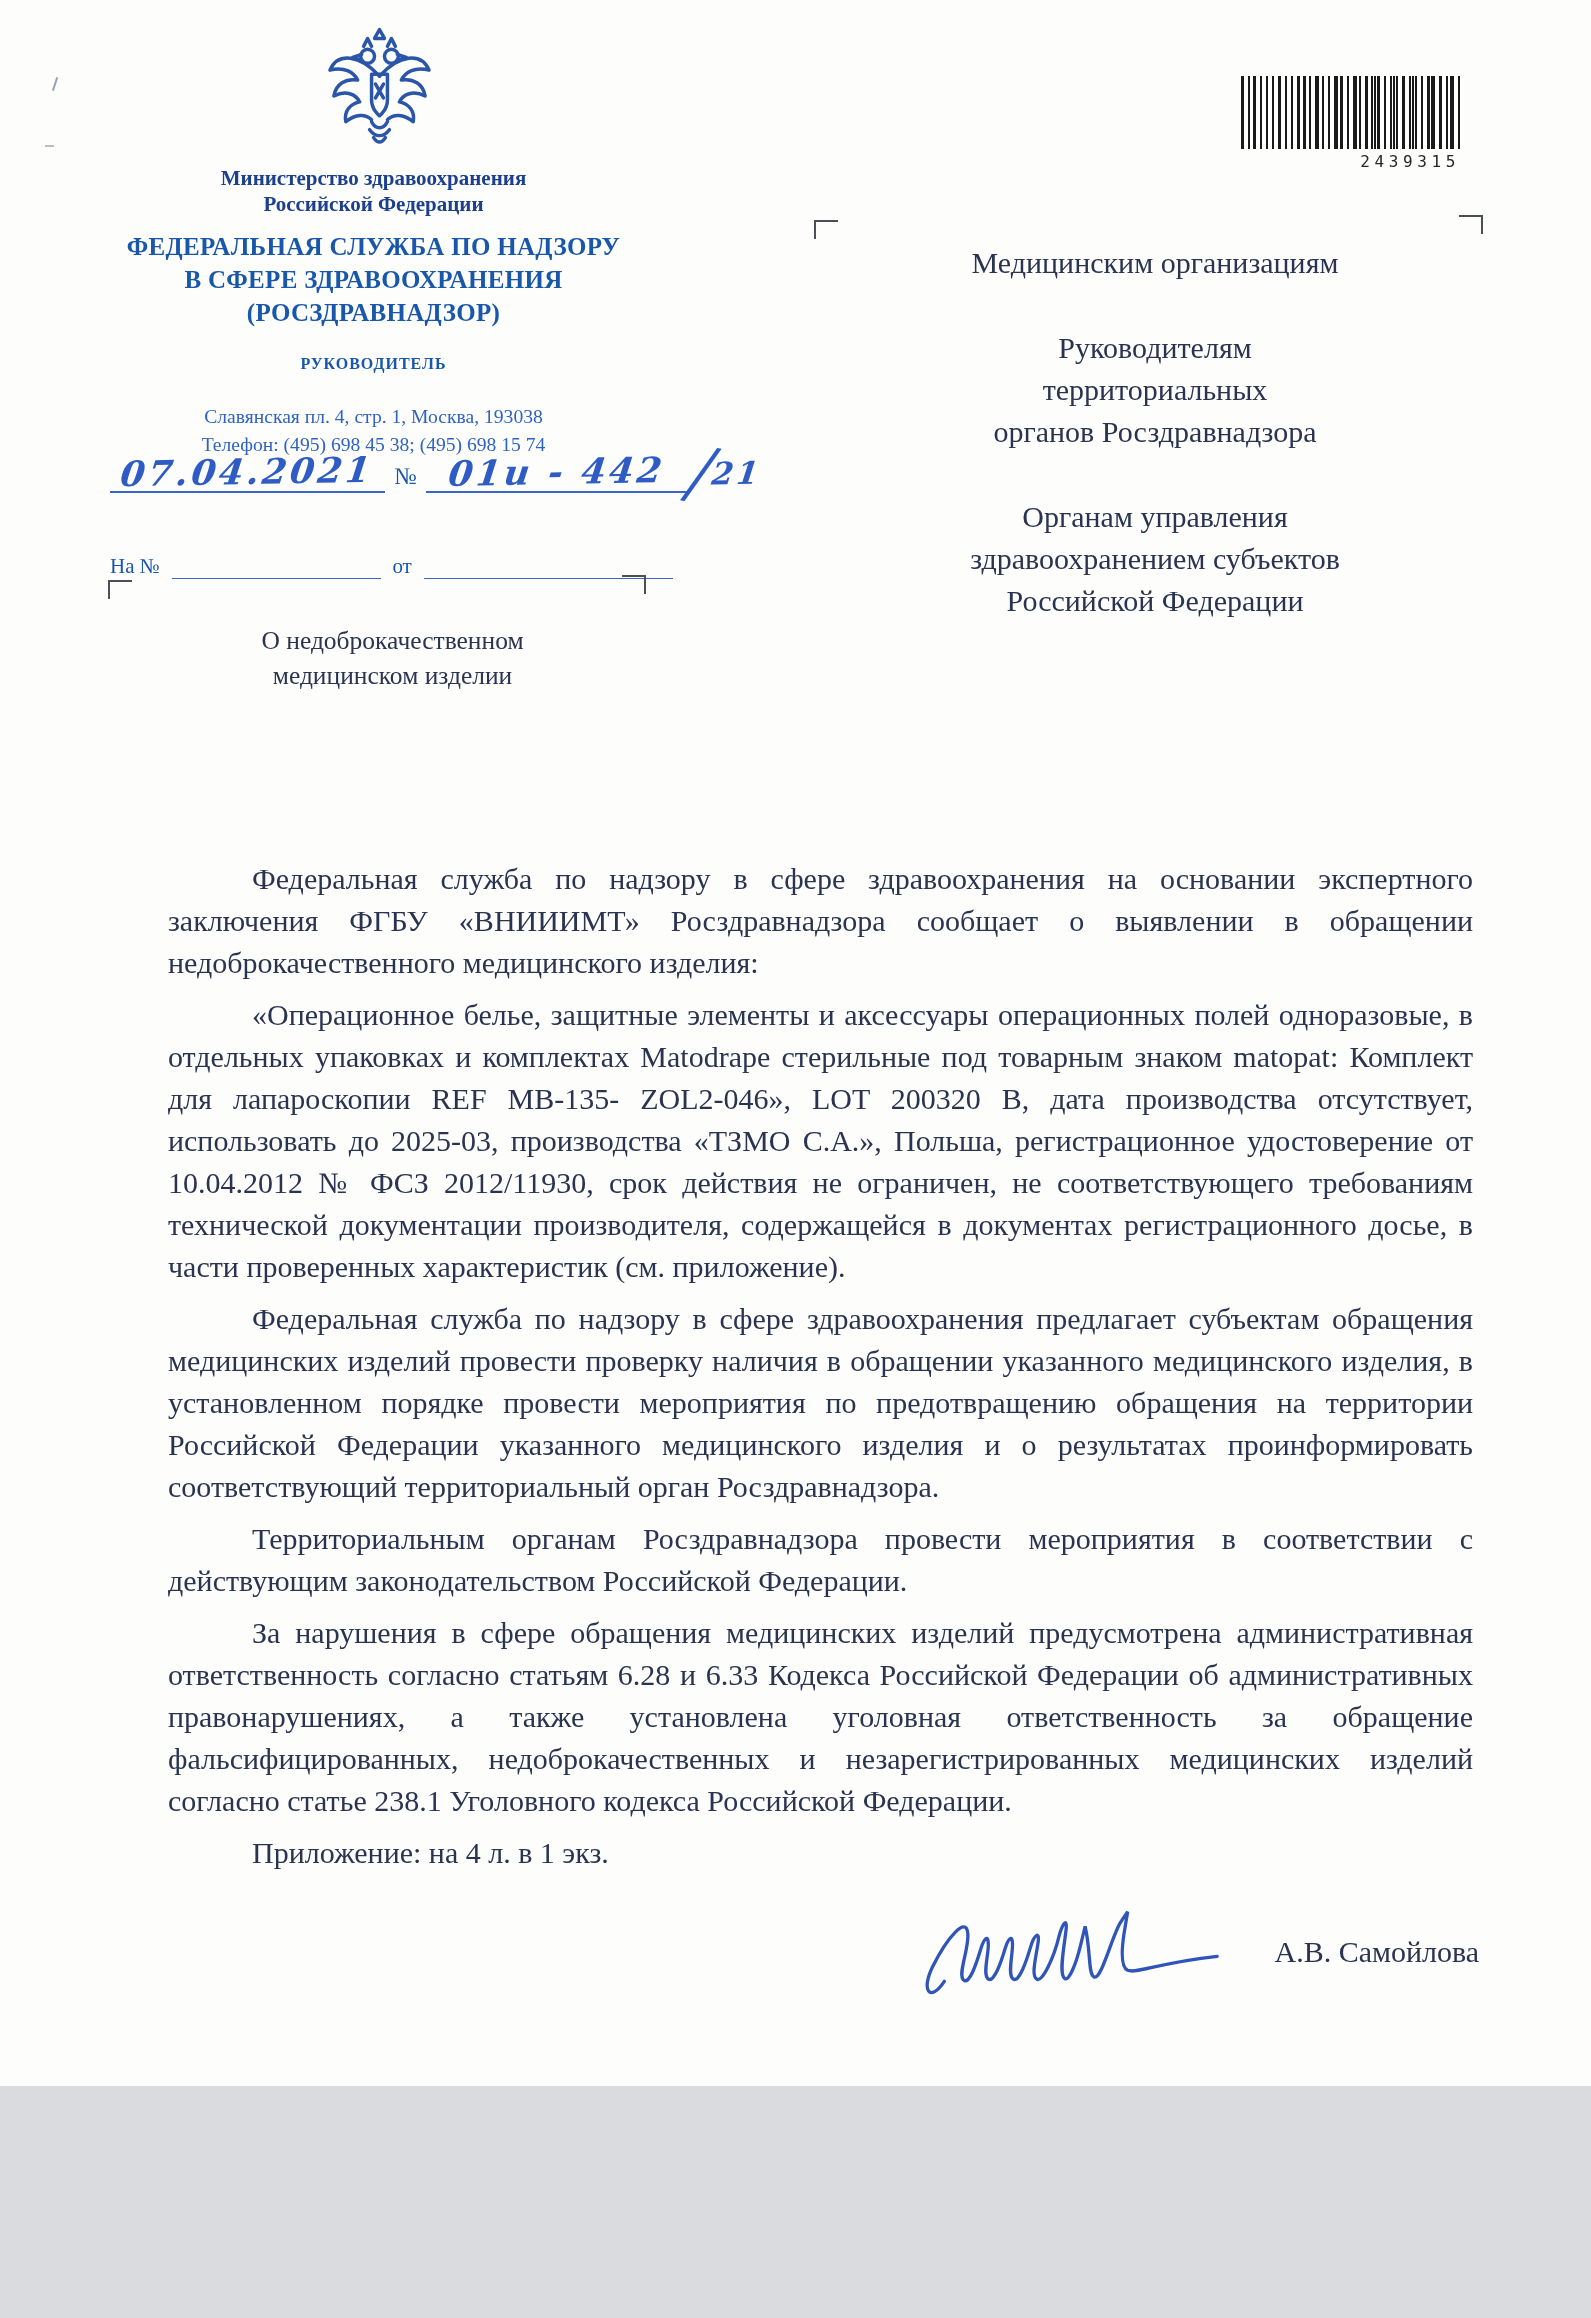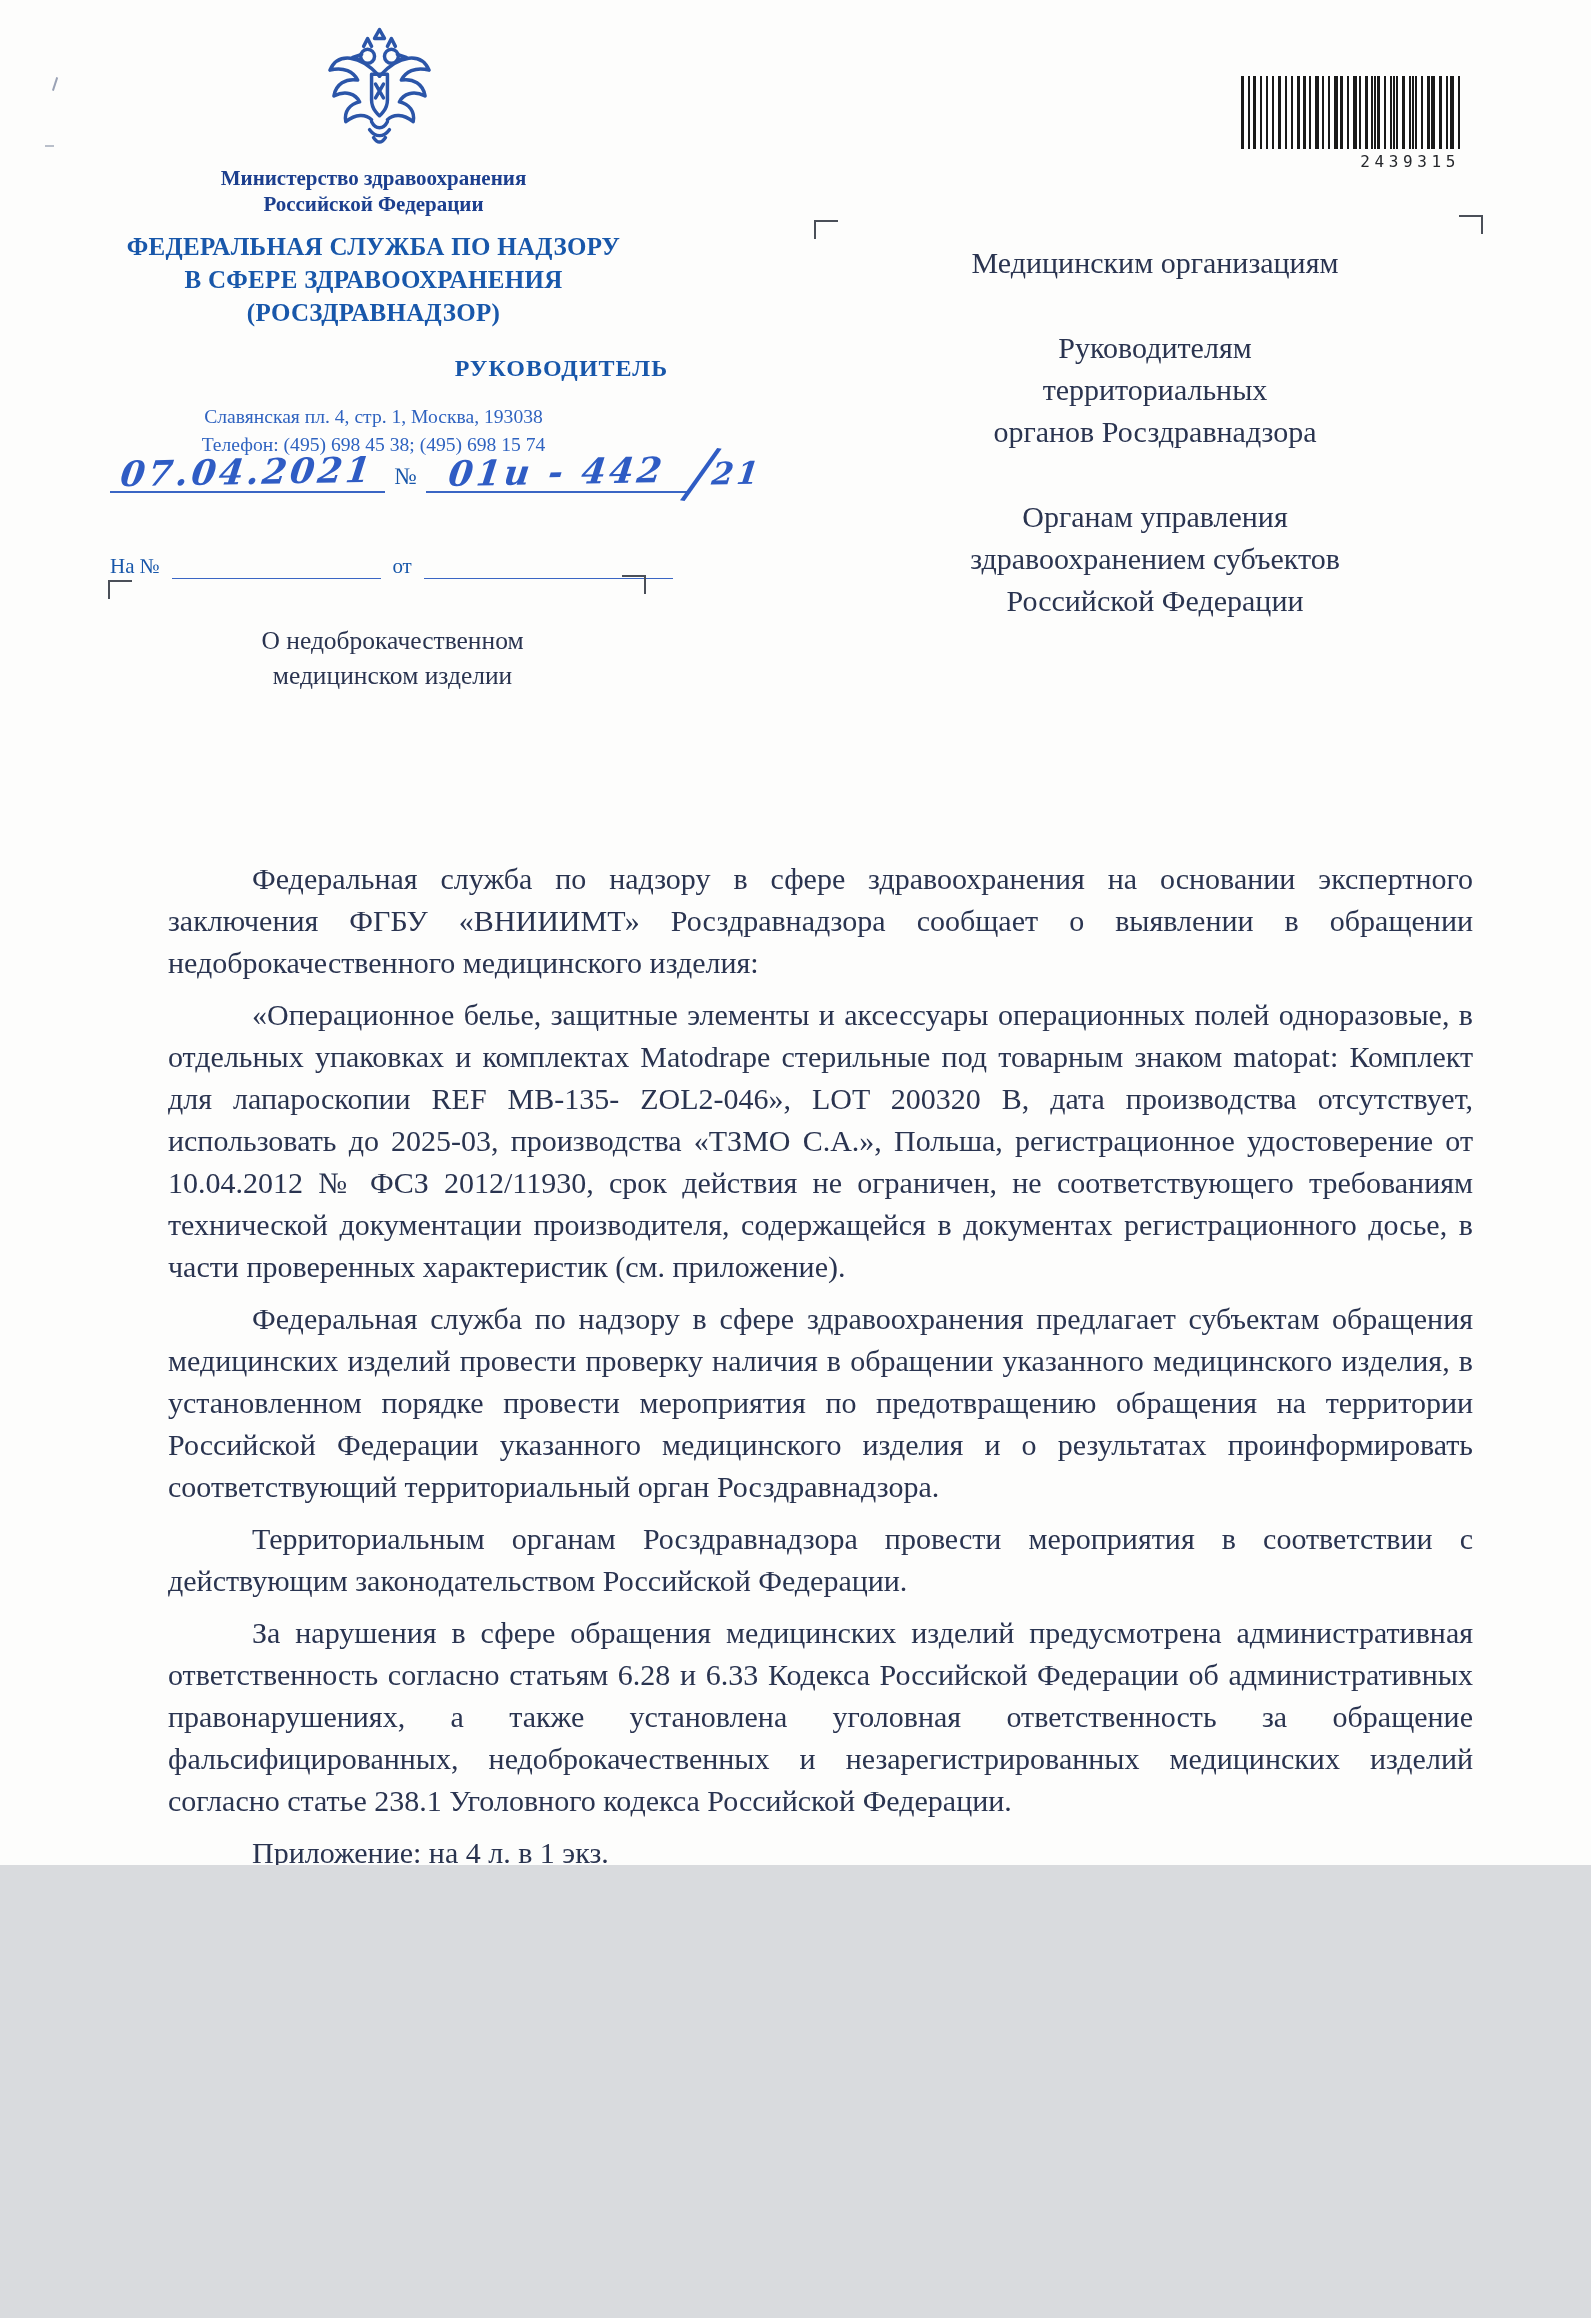--- a/index.html
+++ b/index.html
@@ -1,40 +1,40 @@
 <!DOCTYPE html>
 <html style="font-size:10.5px"><head>
 <meta charset="utf-8">
 <style>
   html,body{margin:0;padding:0;background:#d9dbde;}
   .page{
     position:relative;
-    width:1592px;height:1865px;
+    width:1592px;height:2086px;
     margin:0 auto;
     background:#fdfdfc;
     font-family:"Liberation Serif",serif;
     color:#2a3450;
     overflow:hidden;
   }
   
   .emblem{position:absolute;left:320px;top:25px;width:119px;height:132px;}
   .ministry{
     position:absolute;left:79px;top:165px;width:589px;
     text-align:center;color:#1c3f8e;font-weight:bold;
     font-size:21px;line-height:26px;
   }
   .service{
     position:absolute;left:79px;top:230px;width:589px;
     text-align:center;color:#1857aa;font-weight:bold;
     font-size:25px;line-height:33px;letter-spacing:0.3px;
   }
   .post-title{
     position:absolute;left:79px;top:355px;width:589px;
-    text-align:right;color:#1857aa;font-weight:bold;
-    font-size:24px;letter-spacing:1px;
+    text-align:center;color:#1857aa;font-weight:bold;
+    font-size:16px;letter-spacing:1px;
   }
   .contact{
     position:absolute;left:79px;top:403px;width:589px;
     text-align:center;color:#2f63c0;font-size:19.6px;line-height:28px;
   }
   .numrow{
     position:absolute;left:110px;top:452px;width:628px;
     font-size:23.6px;color:#1857aa;white-space:nowrap;
   }
   .blank{

